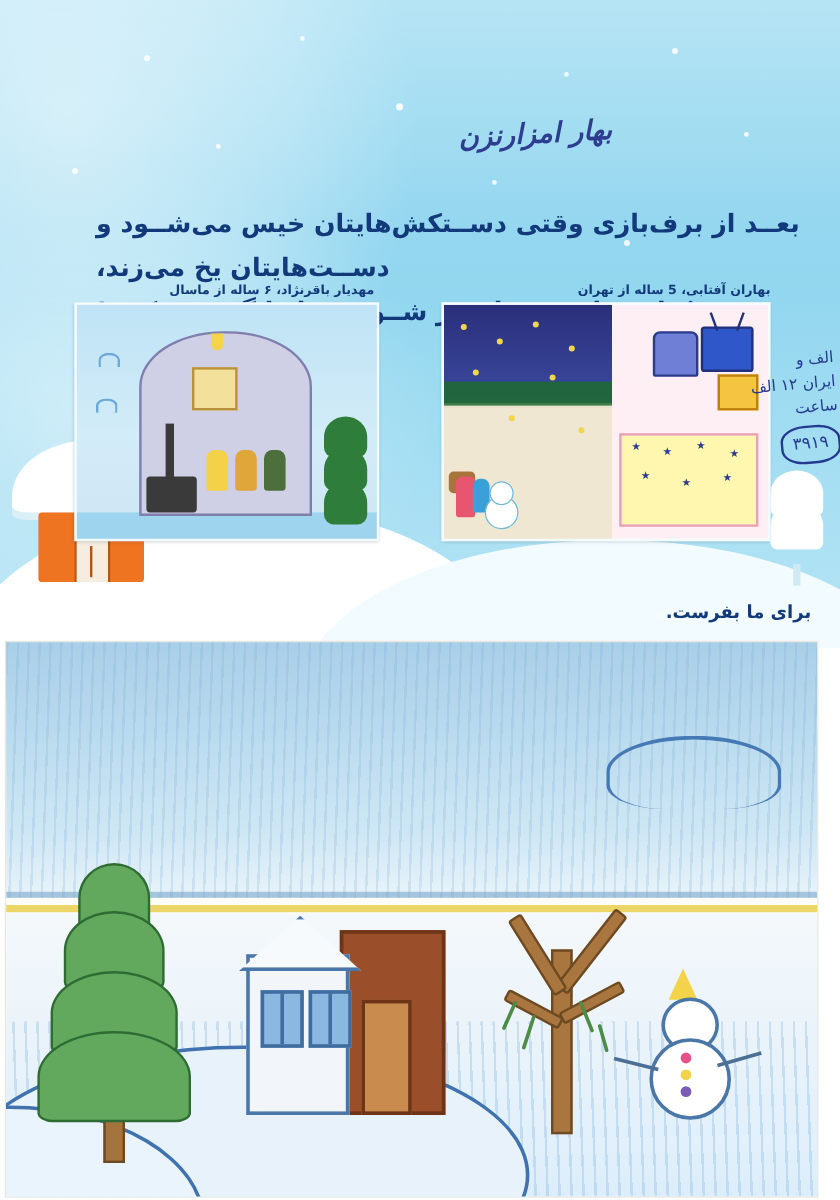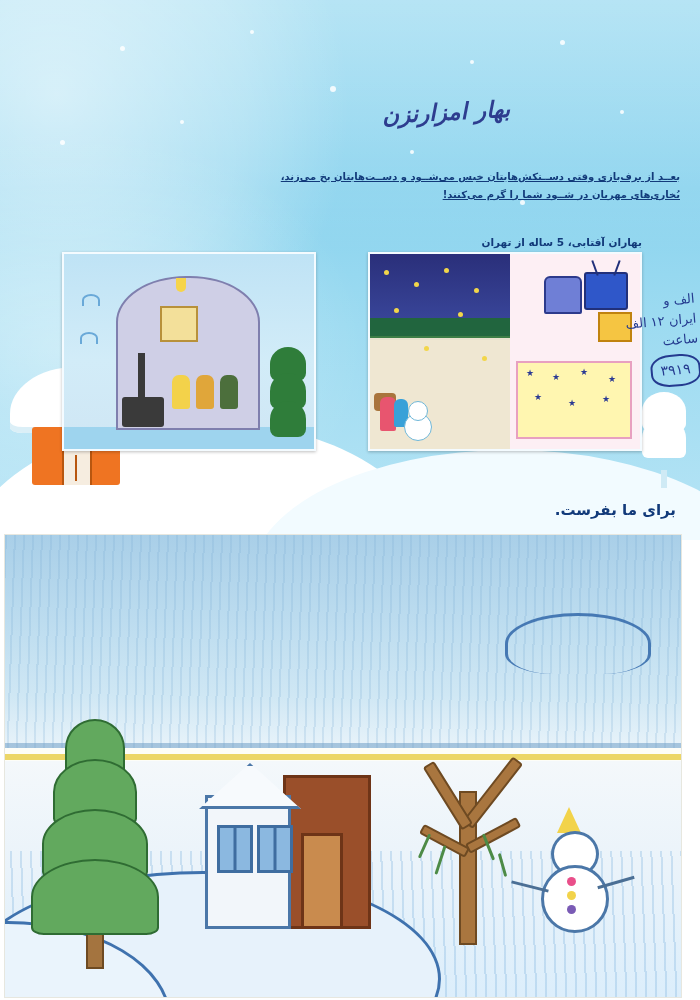--- a/index.html
+++ b/index.html
@@ -71,23 +71,22 @@
     position:absolute;right:190px;top:98px;
     font-family:"DejaVu Serif","Liberation Serif",serif;
     font-size:23px;color:#2e3d8f;font-style:italic;font-weight:700;
     letter-spacing:1px;transform:rotate(-3deg);
     white-space:nowrap;
   }
 
   
   .lede{
     position:absolute;right:20px;top:168px;width:600px;
-    color:#123a7a;font-weight:bold;font-size:10px;line-height:1.75;
-    text-align:right;
-    text-decoration:underline;
+    color:#123a7a;font-weight:bold;font-size:21px;line-height:1.75;
+    text-align:left;
   }
 
   
   .credit{
     position:absolute;color:#123a7a;font-size:10.5px;font-weight:bold;text-align:right;
   }
   .art-frame{
     position:absolute;border:2px solid #f4fbff;box-shadow:0 1px 3px rgba(0,0,0,.25);
     overflow:hidden;background:#fff;
   }
@@ -234,20 +233,21 @@
     </div>
 
     <div class="title-script">بهار امزارنزن</div>
 
     <div class="lede">
       <div>بعــد از برف‌بازی وقتی دســتکش‌هایتان خیس می‌شــود و دســت‌هایتان یخ می‌زند،</div>
       <div>بُخاری‌های مهربان در شــود شما را گرم می‌کنند!</div>
     </div>
 
     <div class="credit" style="right:58px;top:236px;width:270px;">بهاران آفتابی، 5 ساله از تهران</div>
+    <div class="credit" style="left:62px;top:236px;width:250px;">مهدیار باقرنژاد، ۶ ساله از ماسال</div>
 
     <div class="art-frame artA">
       <div class="half-l"></div>
       <div class="band"></div>
       <div class="snowy"></div>
       <div class="dotA" style="left:14px;top:16px;"></div>
       <div class="dotA" style="left:44px;top:28px;"></div>
       <div class="dotA" style="left:74px;top:14px;"></div>
       <div class="dotA" style="left:104px;top:34px;"></div>
       <div class="dotA" style="left:24px;top:54px;"></div>

